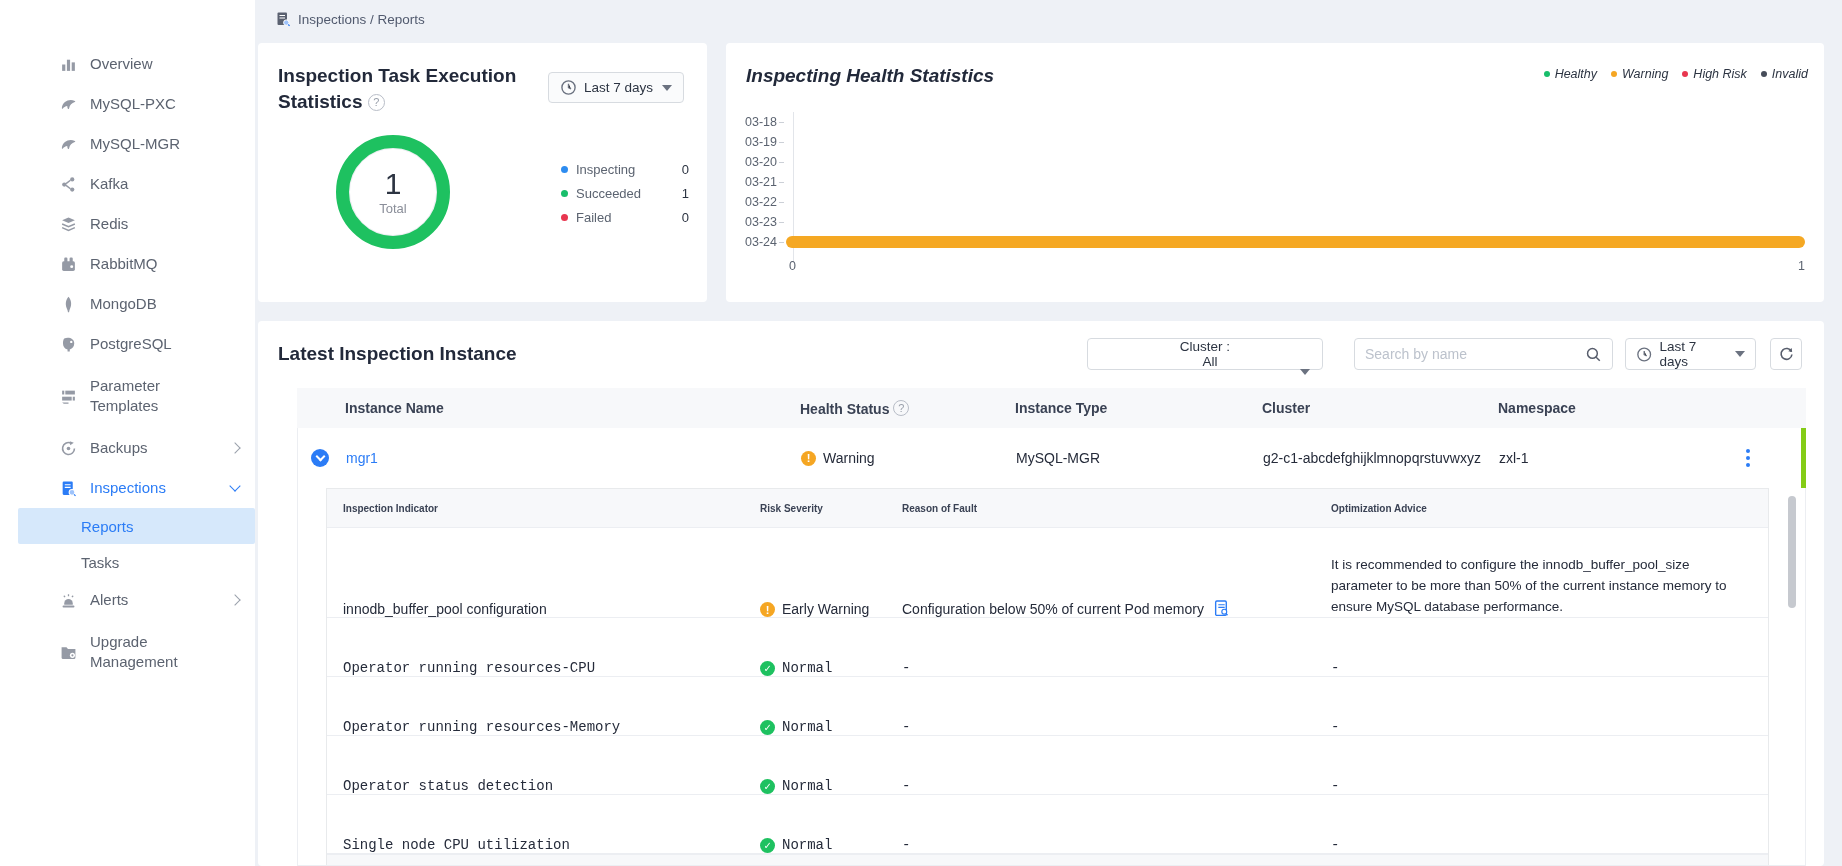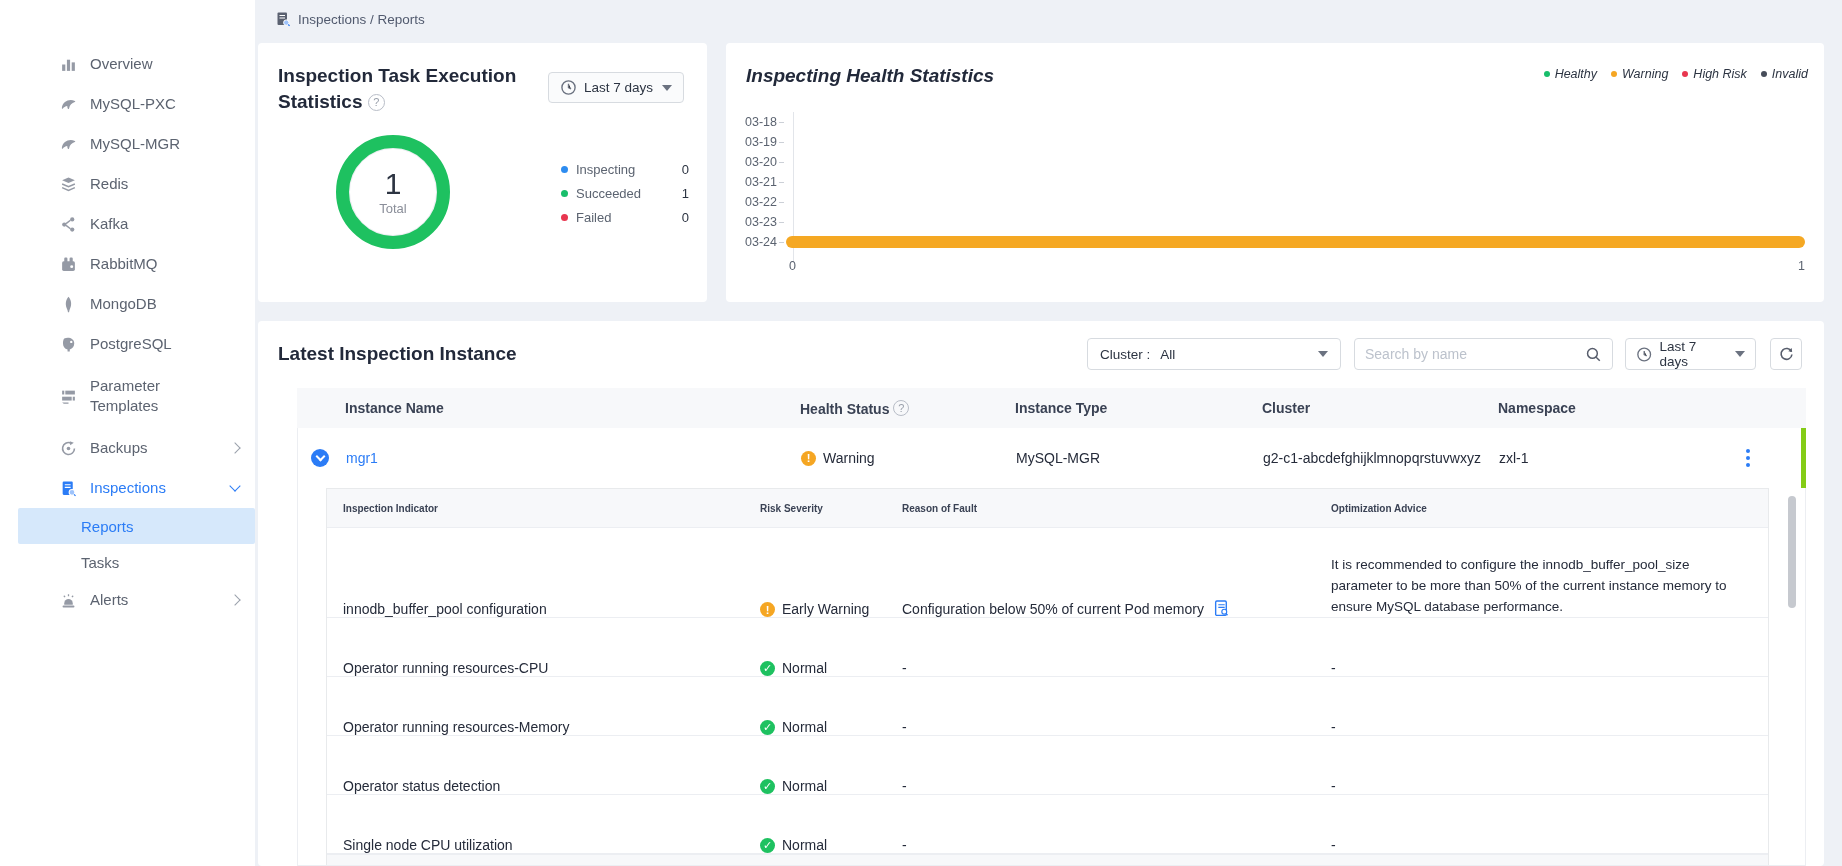--- a/index.html
+++ b/index.html
@@ -63,21 +63,21 @@
   .hbar { height:12px; border-radius:6px; }
   .hx { position:absolute; top:147px; left:0; right:0; height:16px; font-size:12.5px; color:#5b6370; }
   .hx .x0 { position:absolute; left:63px; }
   .hx .x1 { position:absolute; right:0px; }
 
   
   .card3 { left:258px; top:321px; width:1566px; height:545px; overflow:hidden; }
   .card3 .card-title { position:absolute; left:20px; top:20px; }
   .filters { position:absolute; left:0; top:17px; width:100%; height:32px; }
   .f-box { position:absolute; height:32px; border:1px solid #d7dbe0; border-radius:4px; background:#fff; display:flex; align-items:center; font-size:13.5px; color:#2c3442; }
-  .f-cluster { left:829px; width:254px; padding:8px 12px; cursor:pointer; }
+  .f-cluster { left:829px; width:236px; padding:0 12px; cursor:pointer;flex-direction:column; }
   .f-cluster .caret { margin-left:auto; }
   .f-search { left:1096px; width:259px; padding:0 10px; }
   .f-search input { border:none; outline:none; flex:1; font-size:14px; color:#2c3442; font-family:inherit; background:transparent; }
   .f-search input::placeholder { color:#bcc2cc; }
   .f-range { left:1367px; width:131px; gap:7px; padding:0 10px; cursor:pointer; }
   .f-refresh { left:1512px; width:32px; justify-content:center; cursor:pointer; }
 
   .otable { position:absolute; left:39px; top:67px; width:1509px; }
   .orow { display:grid; grid-template-columns:503px 215px 247px 236px 1fr; align-items:center; }
   .ohead { height:40px; background:#f7f8fa; font-size:14px; font-weight:700; color:#3a4254; }
@@ -96,21 +96,21 @@
 
   .expanded { position:relative; height:378px; background:#fff; border:1px solid #eceef2; border-top:none; overflow:hidden; }
   .panel { position:absolute; left:28px; top:0px; width:1443px; border:1px solid #e8eaec; background:#fff; }
   .irow { display:grid; grid-template-columns:433px 142px 429px 1fr; }
   .ihead { height:39px; background:#f7f8fa; align-items:center; font-size:10px; font-weight:700; color:#3a4254; border-bottom:1px solid #eceef2; }
   .irow .ic1 { padding-left:16px; }
   .irow .ic4 { padding-right:28px; }
   .idata { border-bottom:1px solid #eceef2; font-size:14px; color:#252b3a; }
   .idata > div { display:flex; align-items:flex-end; }
   .idata.tall { height:90px; }
-  .idata.short { height:59px; }
+  .idata.short { height:59px;font-family:Liberation Mono, monospace; }
   .reason-cell { gap:9px; }
   .advice { font-size:13.5px; line-height:21px; color:#252b3a; }
   .panel-strip { height:12px; background:#f7f8fa; border-top:1px solid #eceef2; }
   .scroll-thumb { position:absolute; right:9px; top:8px; width:8px; height:112px; border-radius:4px; background:#c6c9cf; cursor:pointer; }
 
   .doc-ico { width:17px; height:17px; cursor:pointer; }
 </style>
 </head>
 <body>
 
@@ -137,42 +137,42 @@
         </span>
       <span class="s-lab">MySQL-PXC</span>
     </div>
     <div class="s-item">
       <span class="s-ico">
           <svg viewBox="0 0 16 16">
             <path fill="#959aa5" d="M1.8 10.5C2.8 5.5 8.5 2 14 4.7c.6.3.5.8-.1 1-2.8.8-4.7 2.8-5.4 6-.1.6-.8.8-1.1.2-.4-.8-.6-1.6-.6-2.4-1.8.3-3.2 1.2-4.1 2.3-.5.5-1.1.2-.9-.6z"></path>
           </svg>
         </span>
       <span class="s-lab">MySQL-MGR</span>
-    </div>
-    <div class="s-item">
-      <span class="s-ico">
-          <svg viewBox="0 0 16 16">
-            <path fill="#959aa5" d="M8 1.5 14 4 8 6.5 2 4z"></path>
-            <path fill="none" stroke="#959aa5" stroke-width="1.4" d="M2 7.5 8 10l6-2.5M2 11 8 13.5 14 11"></path>
-          </svg>
-        </span>
-      <span class="s-lab">Redis</span>
     </div>
     <div class="s-item">
       <span class="s-ico">
           <svg viewBox="0 0 16 16">
             <g fill="#959aa5">
               <circle cx="11.5" cy="3.2" r="2"></circle>
               <circle cx="11.5" cy="12.8" r="2"></circle>
               <circle cx="4" cy="8" r="2"></circle>
             </g>
             <path stroke="#959aa5" stroke-width="1.4" d="M5.7 7.1 9.8 4M5.7 8.9 9.8 12"></path>
           </svg>
         </span>
       <span class="s-lab">Kafka</span>
+    </div>
+    <div class="s-item">
+      <span class="s-ico">
+          <svg viewBox="0 0 16 16">
+            <path fill="#959aa5" d="M8 1.5 14 4 8 6.5 2 4z"></path>
+            <path fill="none" stroke="#959aa5" stroke-width="1.4" d="M2 7.5 8 10l6-2.5M2 11 8 13.5 14 11"></path>
+          </svg>
+        </span>
+      <span class="s-lab">Redis</span>
     </div>
     <div class="s-item">
       <span class="s-ico">
           <svg viewBox="0 0 16 16">
             <g fill="#959aa5">
               <rect x="4" y="1.5" width="3" height="5" rx="1"></rect>
               <rect x="9" y="1.5" width="3" height="5" rx="1"></rect>
               <rect x="2" y="5" width="12" height="9" rx="1.5"></rect>
             </g>
             <circle cx="11" cy="10" r="1.4" fill="#fff"></circle>
@@ -243,20 +243,30 @@
     <div class="s-item">
       <span class="s-ico">
           <svg viewBox="0 0 16 16">
             <path fill="#959aa5" d="M4 10.7a4 4 0 0 1 8 0v1.3H4z"></path>
             <rect x="2.4" y="12.7" width="11.2" height="1.8" rx=".9" fill="#959aa5"></rect>
             <path stroke="#959aa5" stroke-width="1.2" d="M8 2.2V4M3.6 3.6l1.2 1.2M12.4 3.6l-1.2 1.2"></path>
           </svg>
         </span>
       <span class="s-lab">Alerts</span>
       <span class="chev right"></span>
+    </div>
+    <div class="s-item two">
+      <span class="s-ico">
+          <svg viewBox="0 0 16 16">
+            <path fill="#959aa5" d="M1.5 3h4.6l1.4 1.8h7V13a1 1 0 0 1-1 1h-11a1 1 0 0 1-1-1z"></path>
+            <circle cx="11.7" cy="10.7" r="2.4" fill="#fff"></circle>
+            <circle cx="11.7" cy="10.7" r="1" fill="#959aa5"></circle>
+          </svg>
+        </span>
+      <span class="s-lab">Upgrade Management</span>
     </div>
   </nav>
 
   <div class="breadcrumb">
     <svg viewBox="0 0 16 16">
         <rect x="2.5" y="1.5" width="9.5" height="12.5" rx="1" fill="#5a6170"></rect>
         <path stroke="#fff" stroke-width="1.1" d="M4.5 4.5h5.5M4.5 7h5.5"></path>
         <circle cx="11.3" cy="11.6" r="2.7" fill="#9ec3fb" stroke="#fff" stroke-width="1"></circle>
         <path stroke="#2b7cf6" stroke-width="1.2" d="m13.2 13.5 1.4 1.4"></path>
       </svg>

